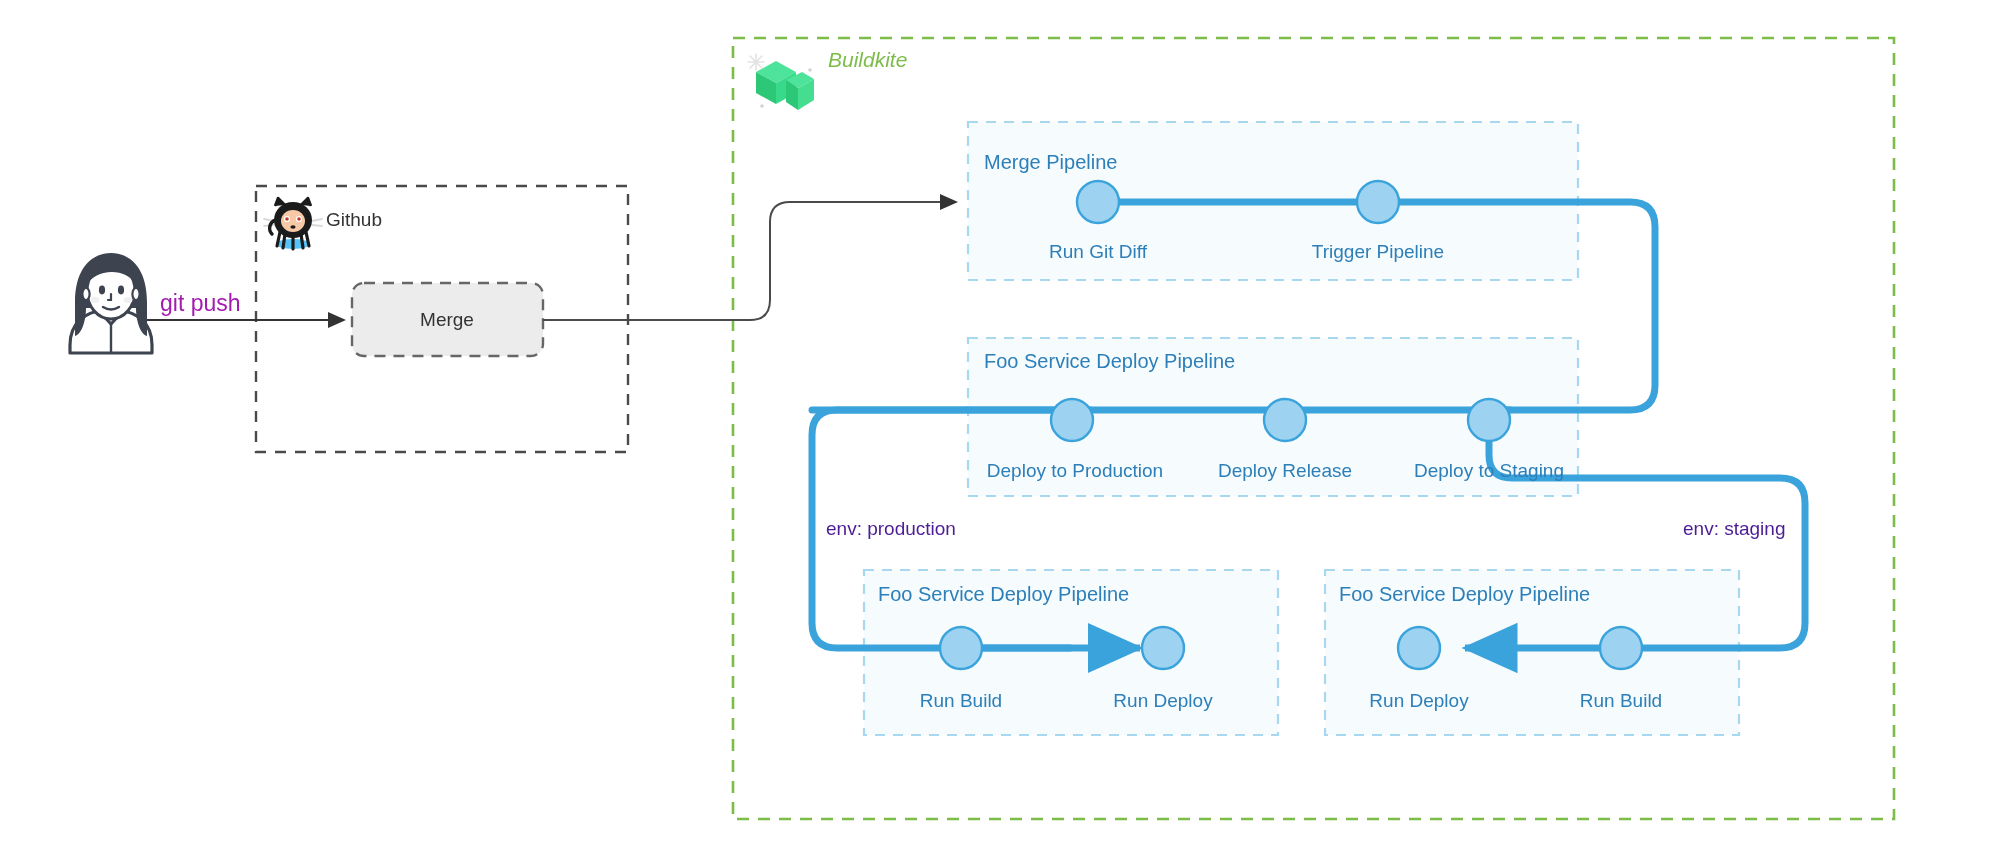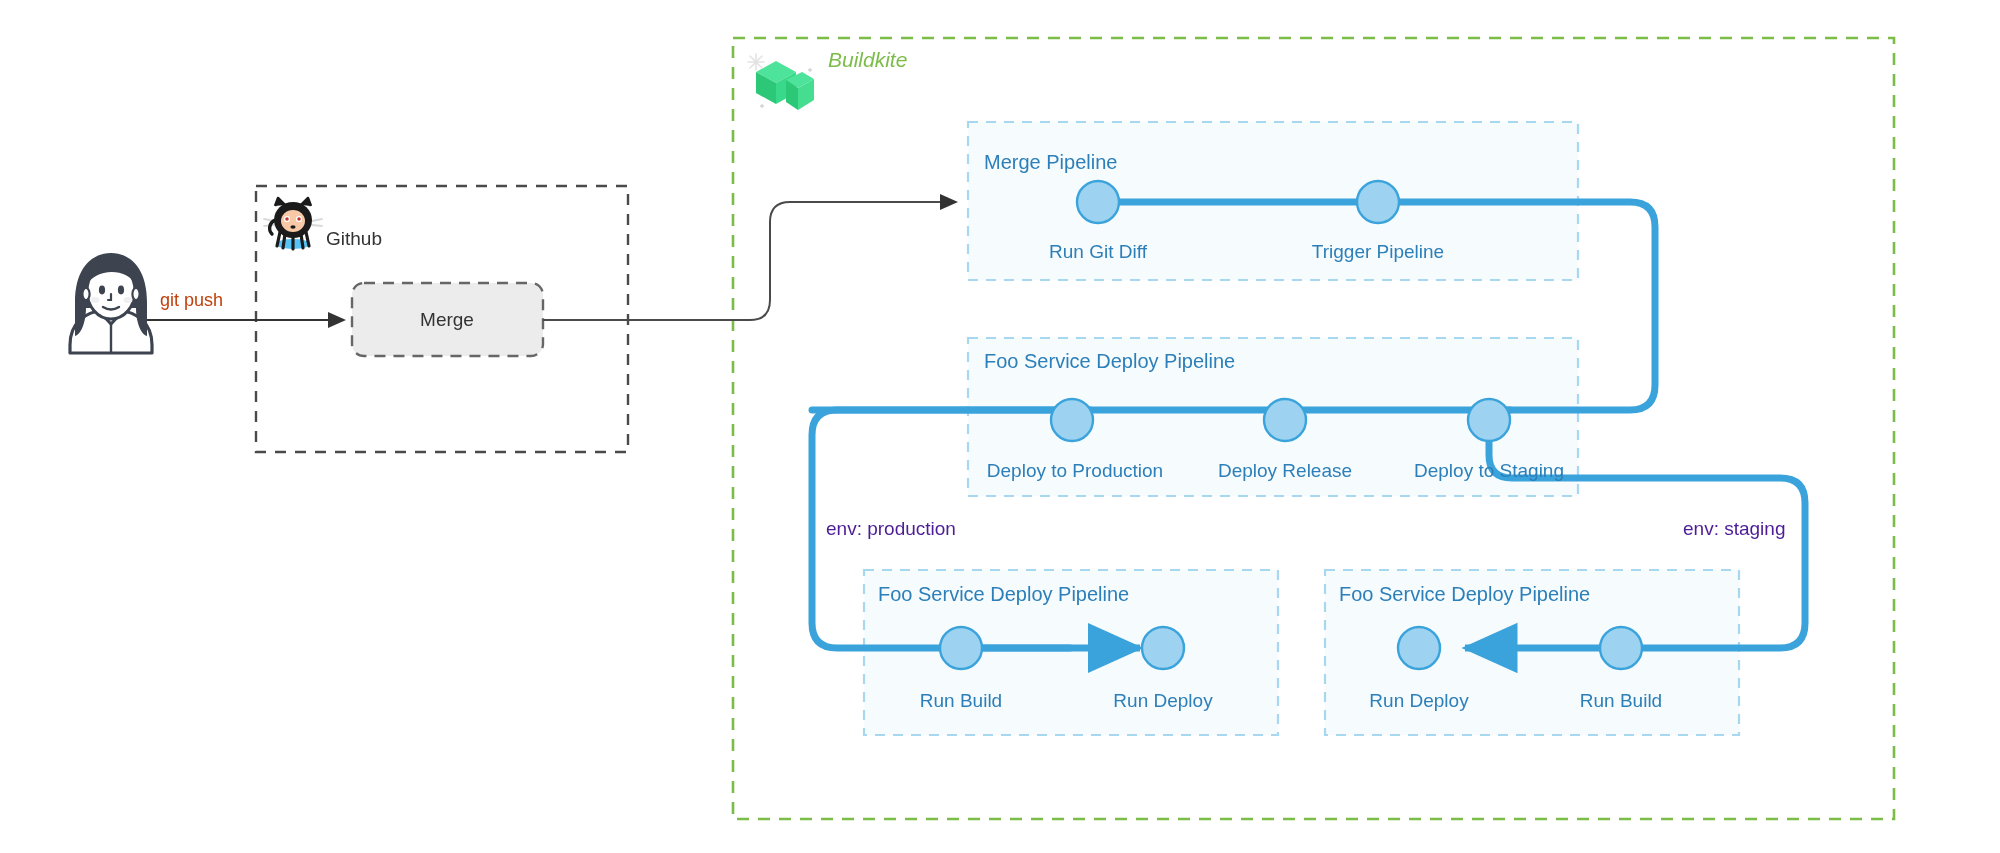--- a/index.html
+++ b/index.html
@@ -43,31 +43,30 @@
     color: #4c1d95;
     font-size: 19px;
   }
   .buildkite-label {
     color: #7cbd49;
     font-size: 21px;
   }
   .github-label {
     color: #333333;
     font-size: 19px;
-    margin-top: 19px;
   }
   .merge-label {
     color: #333333;
     font-size: 19px;
     text-align: center;
     transform: translateX(-50%);
   }
   .gitpush-label {
-    color: #c2410c;
-    font-size: 18px;
+    color: #a21caf;
+    font-size: 23px;
   }
 </style>
 </head>
 <body>
 
 <div id="canvas">
 
   <svg class="layer" viewBox="0 0 2000 853">
     <defs>
       <marker id="arrowBlack" markerWidth="10" markerHeight="10" refX="8" refY="4" orient="auto">

